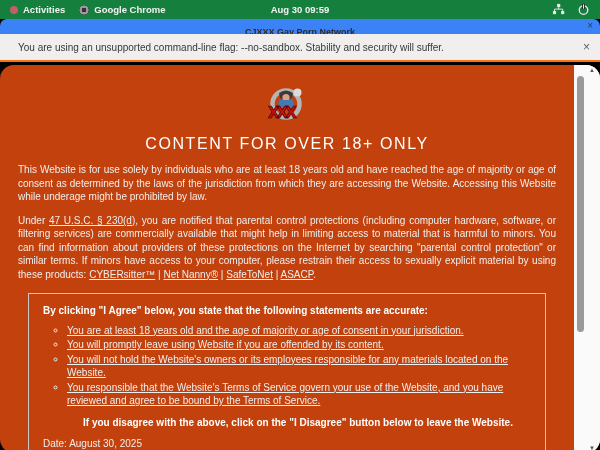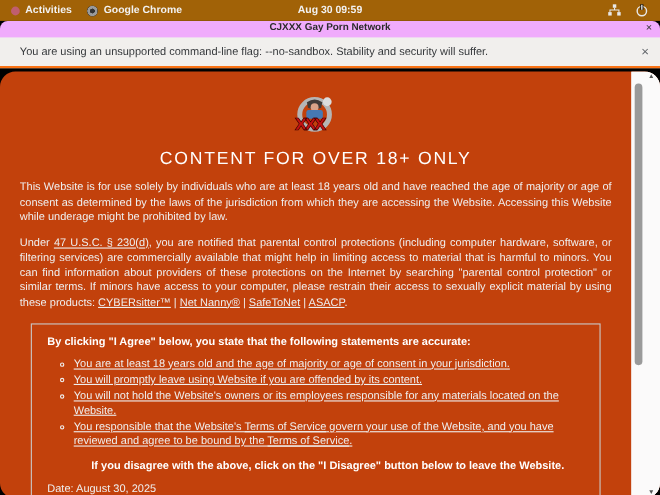--- a/index.html
+++ b/index.html
@@ -2,36 +2,36 @@
 <html><head>
 <meta charset="utf-8">
 <style>
   * { margin:0; padding:0; box-sizing:border-box; }
   html,body { width:600px; height:450px; overflow:hidden; background:#000; }
   body { font-family:"Liberation Sans","DejaVu Sans",sans-serif; }
   .screen { position:relative; width:600px; height:450px; background:#000; }
 
   
   .topbar { position:absolute; top:0; left:0; width:600px; height:19px;
-            background:#a16207; color:#f2f2f2; display:flex; align-items:center;
+            background:#15803d; color:#f2f2f2; display:flex; align-items:center;
             font-size:9.5px; font-weight:700; }
   .tb-left { display:flex; align-items:center; gap:14px; padding-left:10px; flex:1; }
   .tb-item { display:flex; align-items:center; gap:5px; cursor:pointer; }
   .act-dot { width:8px; height:8px; border-radius:50%; background:#c05e6e; display:inline-block; }
   .chrome-ico { width:10px; height:10px; border-radius:50%; display:inline-block;
                 background:radial-gradient(circle at 50% 50%, #333 0 30%, #9a9a9a 34% 62%, #4a4a4a 66% 100%); }
   .tb-center { position:absolute; left:0; right:0; text-align:center; pointer-events:none; }
   .tb-center span { pointer-events:auto; cursor:pointer; }
   .tb-right { display:flex; align-items:center; gap:12px; padding-right:10px; }
   .tb-right svg { display:block; }
 
   
   .titlebar { position:absolute; top:19px; left:0; width:600px; height:26px;
-              background:#f0abfc; border-radius:7px 7px 0 0; border-bottom:1px solid #b9b4ae;
-              display:flex; align-items:flex-start; justify-content:center;
+              background:#3b82f6; border-radius:7px 7px 0 0; border-bottom:1px solid #b9b4ae;
+              display:flex; align-items:center; justify-content:center;
               font-size:9px; font-weight:700; color:#2b2b2b; }
   .wclose { position:absolute; right:7px; top:0; height:14px; line-height:13px;
             font-size:10px; font-weight:400; color:#3a3a3a; cursor:pointer; }
 
   
   .infobar { position:absolute; top:34px; left:0; width:600px; height:28px;
              background:#f1efed; border-bottom:2px solid #f97316;
              display:flex; align-items:center; font-size:10px; color:#35383b; }
   .infobar .msg { padding-left:18px; }
   .iclose { position:absolute; right:10px; font-size:12px; color:#5f6368; cursor:pointer; }

